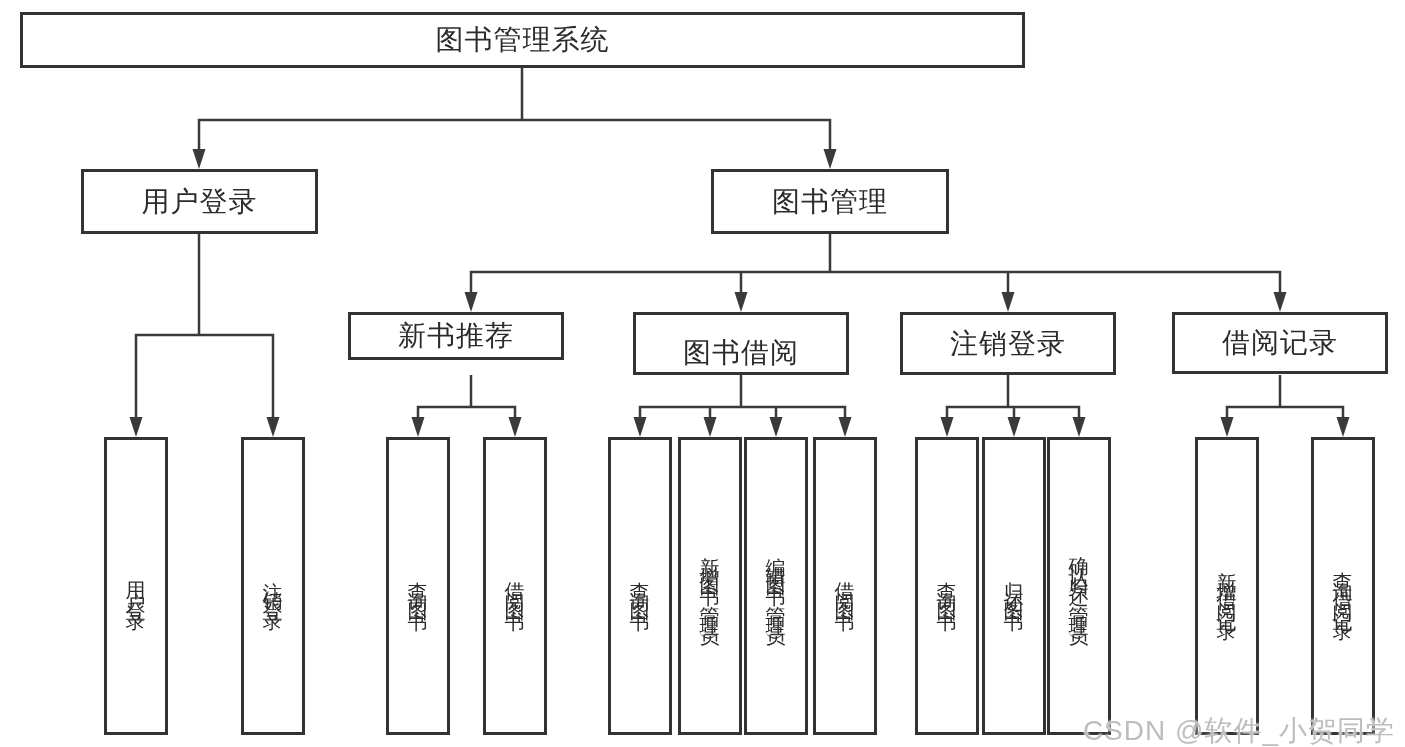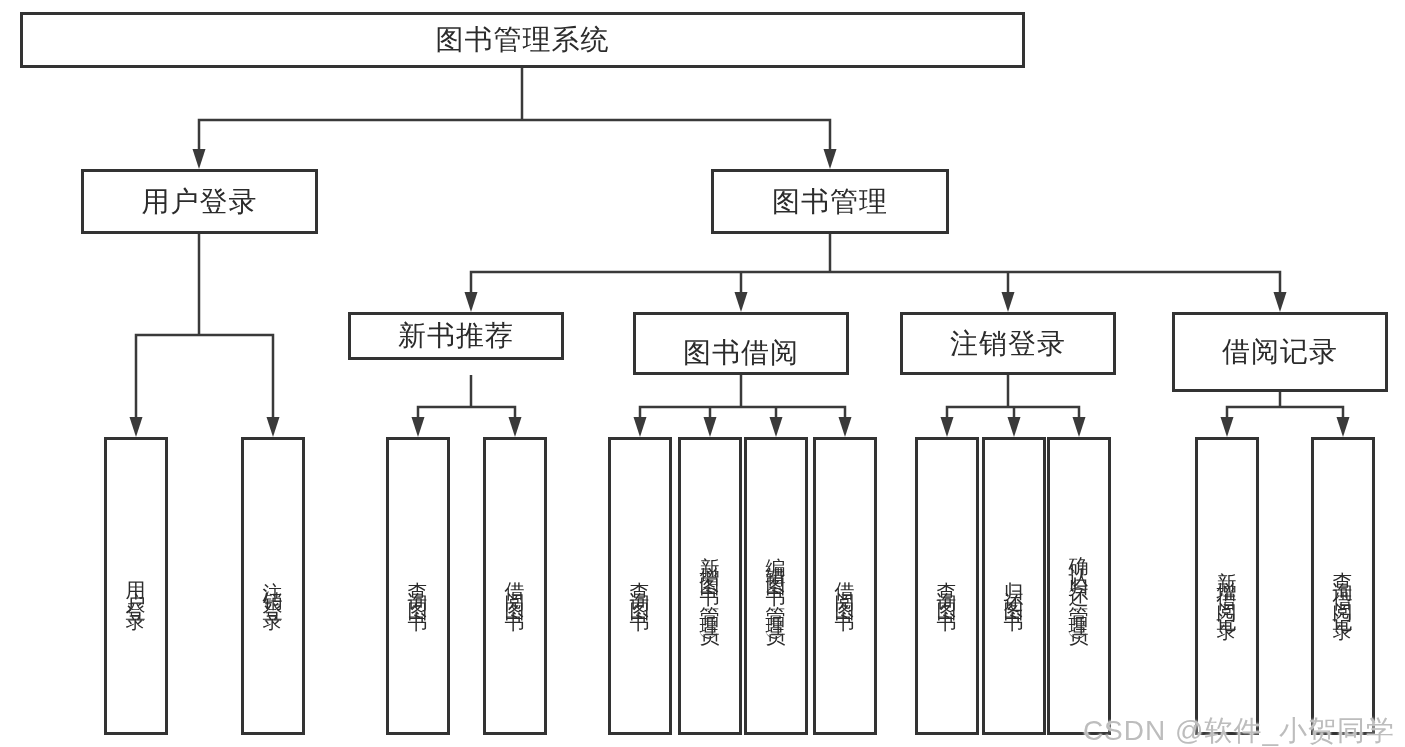--- a/index.html
+++ b/index.html
@@ -103,21 +103,21 @@
 
   <div class="box" style="left:348px;top:312px;width:216px;height:48px;">
     <span class="hlabel">新书推荐</span>
   </div>
   <div class="box" style="left:633px;top:312px;width:216px;height:63px;align-items:flex-end;">
     <span class="hlabel">图书借阅</span>
   </div>
   <div class="box" style="left:900px;top:312px;width:216px;height:63px;">
     <span class="hlabel">注销登录</span>
   </div>
-  <div class="box" style="left:1172px;top:312px;width:216px;height:80px;">
+  <div class="box" style="left:1172px;top:312px;width:216px;height:62px;">
     <span class="hlabel">借阅记录</span>
   </div>
 
   <div class="leaf" style="left:104px;">
     <span class="vtext">用户登录</span>
   </div>
   <div class="leaf" style="left:241px;">
     <span class="vtext">注销登录</span>
   </div>
 

